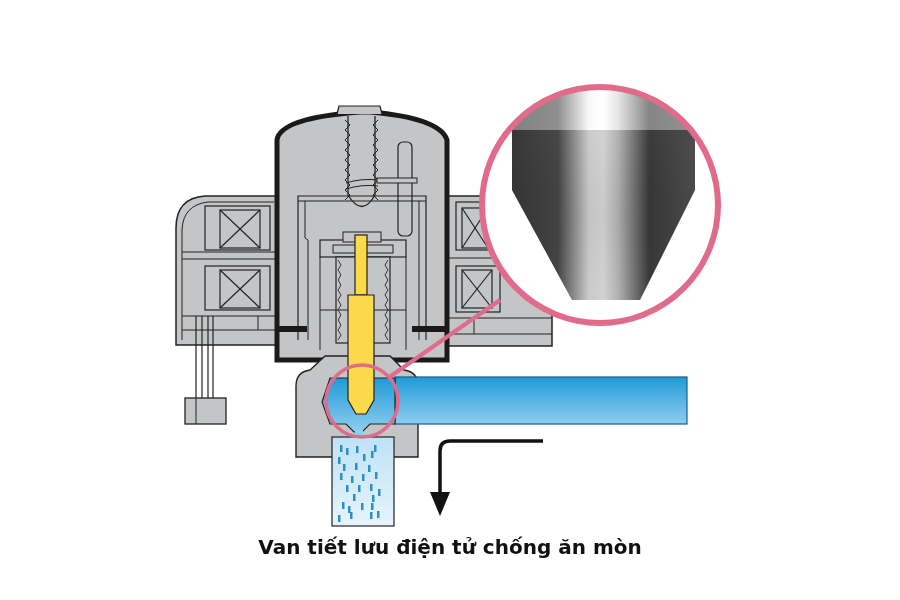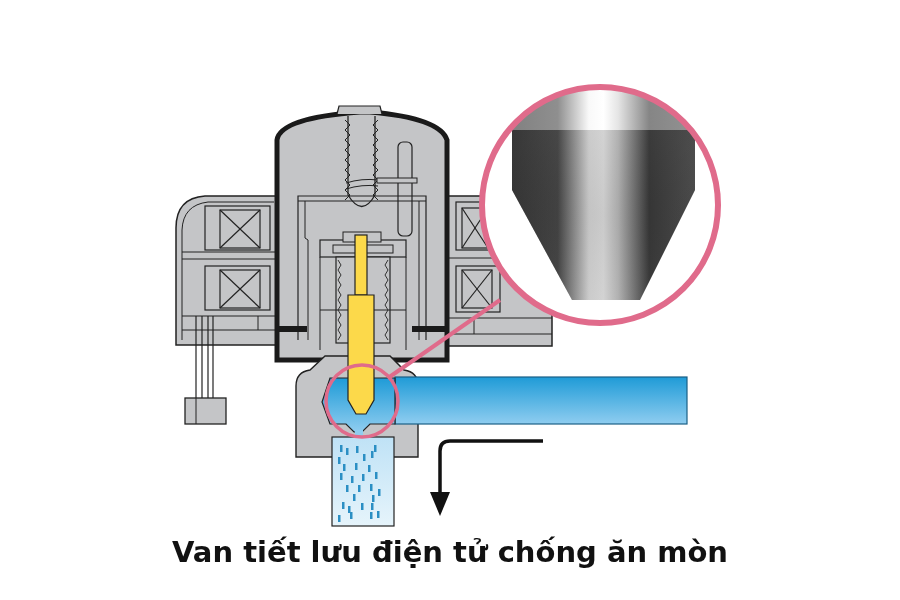--- a/index.html
+++ b/index.html
@@ -2,21 +2,21 @@
 <html><head>
 <meta charset="utf-8">
 <style>
   html, body { margin: 0; padding: 0; background: #ffffff; }
   body { width: 900px; height: 600px; position: relative; overflow: hidden; }
   #diagram { position: absolute; left: 0; top: 0; width: 900px; height: 600px; }
   .caption {
     position: absolute; left: 0; top: 535px; width: 900px;
     text-align: center;
     font-family: "DejaVu Sans", sans-serif;
-    font-weight: bold; font-size: 29px; color: #111111;
+    font-weight: bold; font-size: 20px; color: #111111;
     letter-spacing: 0px;
   }
 </style>
 </head>
 <body>
 
 <svg id="diagram" viewBox="0 0 900 600" xmlns="http://www.w3.org/2000/svg">
   <defs>
     <linearGradient id="pipeGrad" x1="0" y1="0" x2="0" y2="1">
       <stop offset="0" stop-color="#1f9bd7"></stop>

